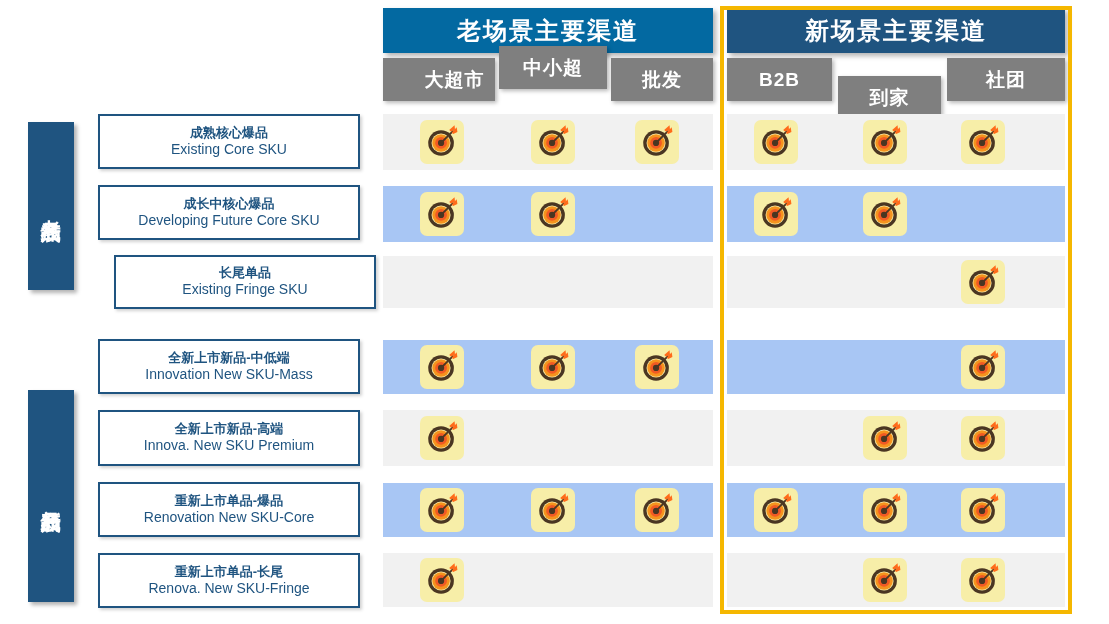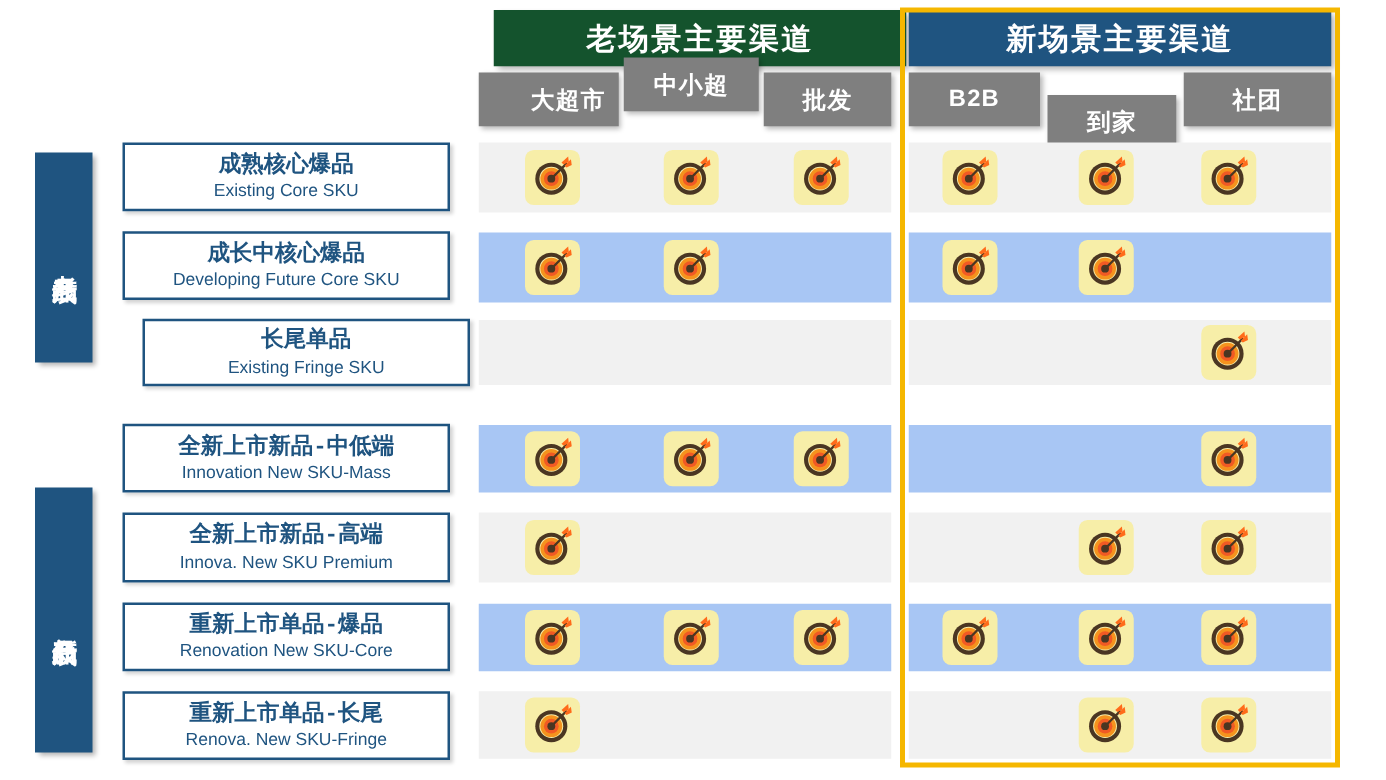--- a/index.html
+++ b/index.html
@@ -49,25 +49,24 @@
     background: #ffffff;
     box-sizing: border-box;
     display: flex;
     flex-direction: column;
     align-items: center;
     justify-content: center;
     color: #1F5480;
     box-shadow: 2px 2px 3px rgba(0,0,0,0.18);
   }
   .row-label .cn {
-    font-size: 18px;
+    font-size: 13px;
     font-weight: bold;
     line-height: 1.25;
     white-space: nowrap;
-    font-family: Liberation Mono, monospace;
   }
   .row-label .en {
     font-size: 14px;
     font-weight: normal;
     line-height: 1.25;
     white-space: nowrap;
   }
 
   
   .section-header {
@@ -132,21 +131,21 @@
   .cell svg { display: block; }
 </style>
 </head>
 <body>
 
 <div id="canvas">
 
   <div class="group-label" id="group-old" style="background: rgb(31, 84, 128);">老产品线</div>
   <div class="group-label" id="group-new" style="background: rgb(31, 84, 128);">新产品线</div>
 
-  <div class="section-header" id="sec-0" style="left: 383px; top: 8px; width: 330px; height: 45px; background: #14532d; margin-left: 12px;">老场景主要渠道</div>
+  <div class="section-header" id="sec-0" style="left: 383px; top: 8px; width: 330px; height: 45px; background: #0369a1;">老场景主要渠道</div>
   <div class="section-header" id="sec-1" style="left: 727px; top: 8px; width: 338px; height: 45px; background: rgb(31, 84, 128);">新场景主要渠道</div>
 
   <div id="dyn">
       <div class="col-header" style="left: 383px; top: 58px; width: 112px; height: 43px; background: rgb(127, 127, 127); padding-left: 31px;">大超市</div>
       <div class="col-header" style="left: 499px; top: 46px; width: 108px; height: 43px; background: rgb(127, 127, 127);">中小超</div>
       <div class="col-header" style="left: 611px; top: 58px; width: 102px; height: 43px; background: rgb(127, 127, 127);">批发</div>
       <div class="col-header" style="left: 727px; top: 58px; width: 105px; height: 43px; background: rgb(127, 127, 127);">B2B</div>
       <div class="col-header" style="left: 838px; top: 58px; width: 103px; height: 43px; background: rgb(127, 127, 127); margin-top: 18px;">到家</div>
       <div class="col-header" style="left: 947px; top: 58px; width: 118px; height: 43px; background: rgb(127, 127, 127);">社团</div>
       <div class="band gray" style="left: 383px; top: 114px; width: 330px; height: 56px; background: rgb(241, 241, 241);"></div>

